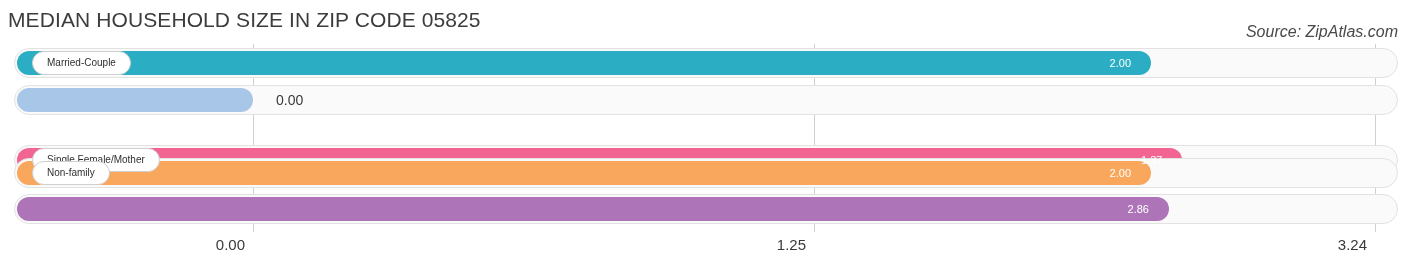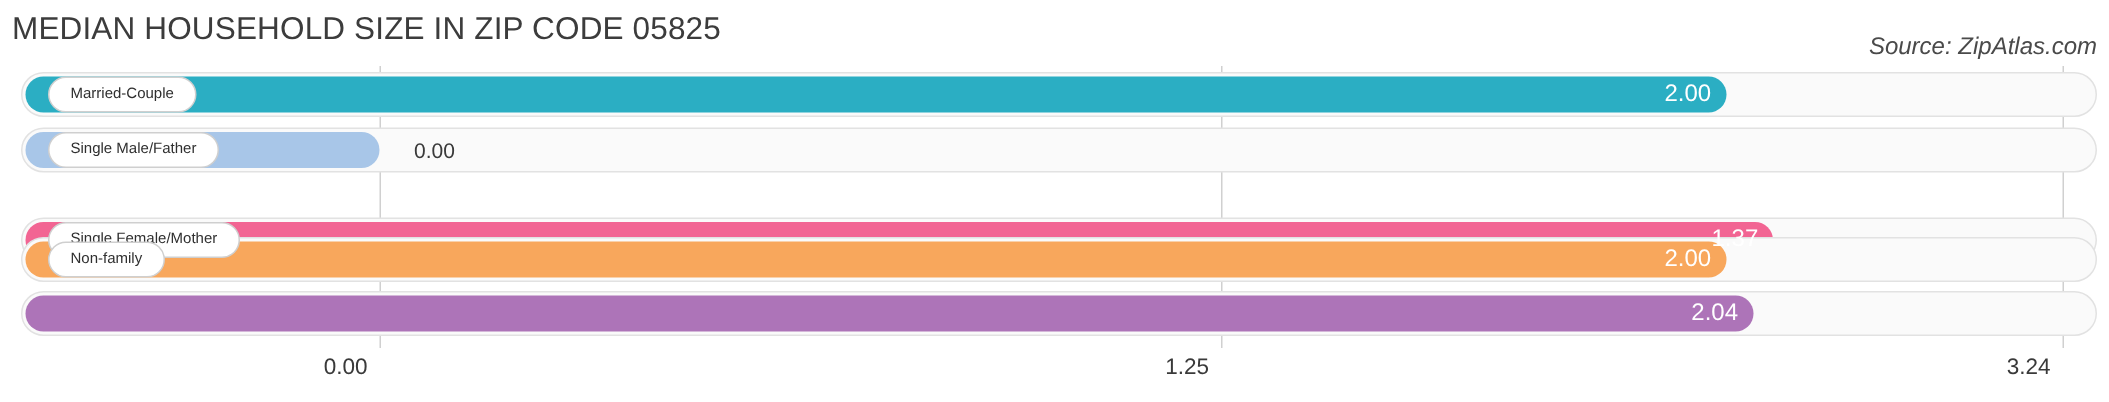--- a/index.html
+++ b/index.html
@@ -134,21 +134,21 @@
     line-height: 1;
   }
 
   
   .value-inside {
     position: absolute;
     top: 0;
     height: 30px;
     display: flex;
     align-items: center;
-    font-size: 16px;
+    font-size: 11px;
     color: #ffffff;
     z-index: 4;
     white-space: nowrap;
   }
   .value-outside {
     position: absolute;
     top: 0;
     height: 30px;
     display: flex;
     align-items: center;
@@ -196,23 +196,20 @@
           <div class="track"></div>
           <div class="bar" style="width: 1133.6px; background: rgb(43, 174, 195);"></div>
           <div class="pill">
             <span class="pill-label">Married-Couple</span>
           </div>
           <div class="value-inside" style="left: 1095.6px;">2.00</div>
         </div>
         <div class="row" style="top: 40.5px;">
           <div class="track"></div>
           <div class="bar" style="width: 236px; background: rgb(168, 198, 232);"></div>
-          <div class="pill">
-            <span class="pill-label">Single Male/Father</span>
-          </div>
           <div class="value-outside" style="left: 262px;">0.00</div>
         </div>
         <div class="row" style="top: 77px; margin-top: 24px;">
           <div class="track"></div>
           <div class="bar" style="width: 1165.02px; background: rgb(242, 101, 147);"></div>
           <div class="pill">
             <span class="pill-label">Single Female/Mother</span>
           </div>
           <div class="value-inside" style="left: 1127.02px;">1.37</div>
         </div>
@@ -220,21 +217,21 @@
           <div class="track"></div>
           <div class="bar" style="width: 1133.6px; background: rgb(248, 167, 92);"></div>
           <div class="pill">
             <span class="pill-label">Non-family</span>
           </div>
           <div class="value-inside" style="left: 1095.6px;">2.00</div>
         </div>
         <div class="row" style="top: 150px;">
           <div class="track"></div>
           <div class="bar" style="width: 1151.55px; background: rgb(173, 116, 184);"></div>
-          <div class="value-inside" style="left: 1113.55px;">2.04</div>
+          <div class="value-inside" style="left: 1113.55px;">2.86</div>
         </div>
       </div>
   </div>
 
   <div class="axis" id="axis">
       <div class="tick-label" style="left: 245px;">0.00</div>
       <div class="tick-label" style="left: 806px;">1.25</div>
       <div class="tick-label" style="left: 1367px;">3.24</div>
     </div>
 

